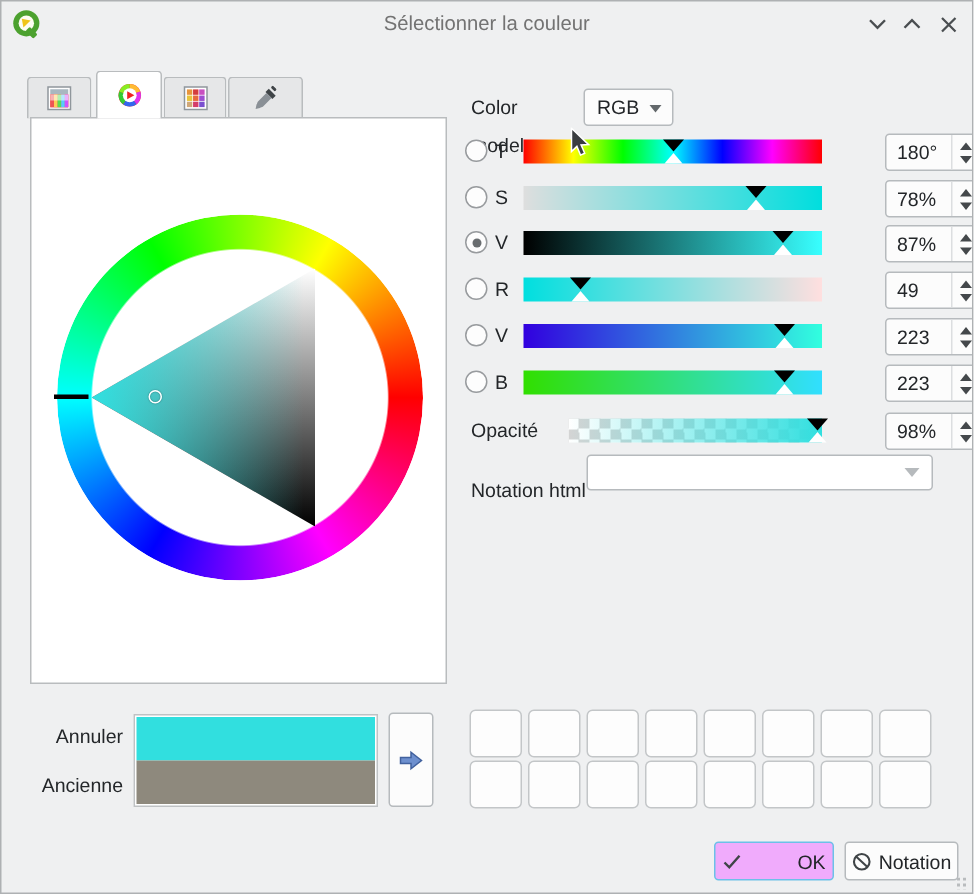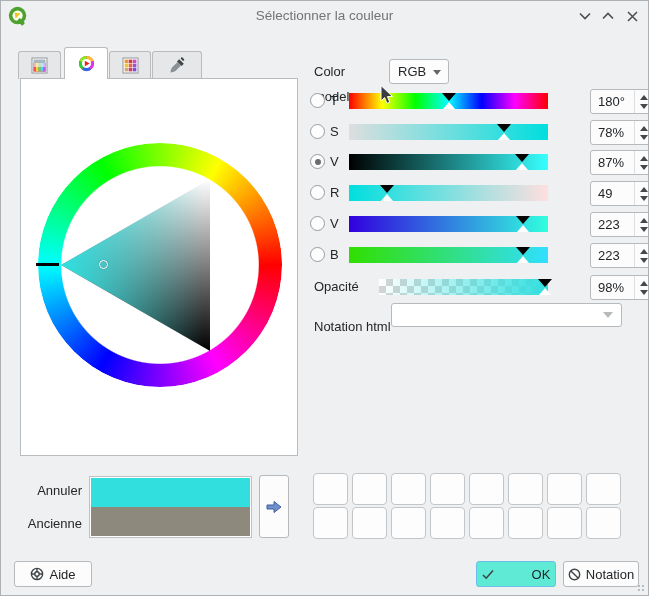--- a/index.html
+++ b/index.html
@@ -67,21 +67,21 @@
   .cp-box{position:absolute;left:88px;top:475px;width:163px;height:62px;border:1px solid #bfc2c4;background:#fff;padding:1px;}
   .cp-half{width:100%;height:50%;}
   .apply-btn{position:absolute;left:258px;top:474px;width:30px;height:63px;background:#fcfcfc;border:1px solid #b6babd;border-radius:3px;display:flex;align-items:center;justify-content:center;}
 
   
   .grid{position:absolute;left:312px;top:472px;display:grid;grid-template-columns:repeat(8,35px);grid-auto-rows:32px;gap:2px 4px;}
   .cell{background:#fdfdfd;border:1px solid #c3c6c8;border-radius:4px;}
 
   
   .btn{position:absolute;top:560px;height:26px;background:#fcfcfc;border:1px solid #b6babd;border-radius:3px;font-size:13px;display:flex;align-items:center;justify-content:center;gap:5px;color:#232629;}
-  .btn.ok{border:1px solid #6cc0e8;background:#5eead4;gap:38px;}
+  .btn.ok{border:1px solid #6cc0e8;background:#f0abfc;gap:38px;}
   .grip{position:absolute;right:2px;bottom:2px;width:8px;height:8px;
     background:radial-gradient(circle at 1px 1px,#b9bcbe 1px,transparent 1.2px);background-size:4px 4px;}
 
   .mouse-cursor{position:absolute;left:379px;top:84px;z-index:9;}
 </style>
 </head>
 <body>
 
 <div class="dialog">
 
@@ -315,28 +315,20 @@
       <div class="cell"></div>
       <div class="cell"></div>
       <div class="cell"></div>
       <div class="cell"></div>
       <div class="cell"></div>
       <div class="cell"></div>
       <div class="cell"></div>
       <div class="cell"></div>
     </div>
 
-  <div class="btn" style="left:13px;width:78px;">
-    <svg width="14" height="14" viewBox="0 0 14 14">
-      <circle cx="7" cy="7" r="5.6" fill="none" stroke="#3f4447" stroke-width="1.4"></circle>
-      <circle cx="7" cy="7" r="2.2" fill="none" stroke="#3f4447" stroke-width="1.4"></circle>
-      <path d="M7 1.4 L7 4.8 M7 9.2 L7 12.6 M1.4 7 L4.8 7 M9.2 7 L12.6 7" stroke="#3f4447" stroke-width="1.4"></path>
-    </svg>
-    <span>Aide</span>
-  </div>
   <div class="btn ok" style="left:475px;width:80px;">
     <svg width="12" height="11" viewBox="0 0 12 11">
         <polyline points="1,6 4.2,9.2 11,1.5" fill="none" stroke="#3f4447" stroke-width="1.6"></polyline>
       </svg>
     <span>OK</span>
   </div>
   <div class="btn" style="left:562px;width:76px;">
     <svg width="13" height="13" viewBox="0 0 13 13">
       <circle cx="6.5" cy="6.5" r="5.2" fill="none" stroke="#3f4447" stroke-width="1.4"></circle>
       <path d="M2.9 3.1 L10.1 9.9" stroke="#3f4447" stroke-width="1.4"></path>

